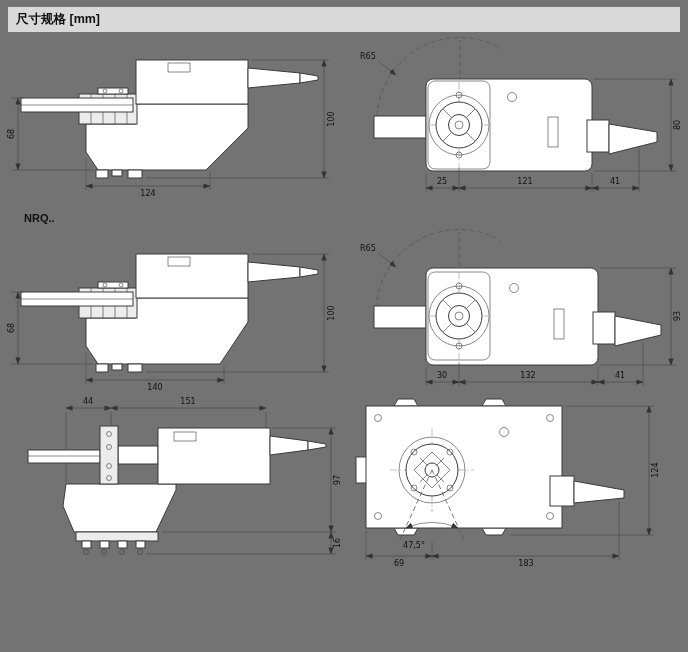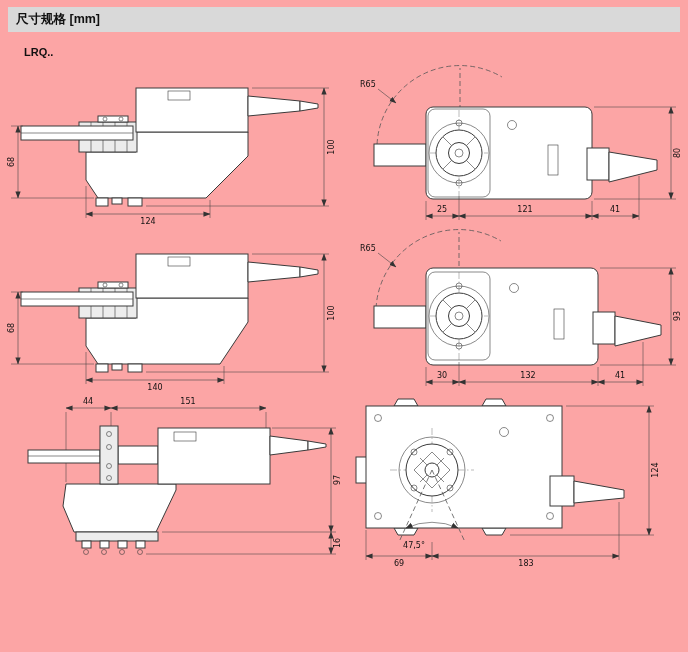--- a/index.html
+++ b/index.html
@@ -1,16 +1,16 @@
 <!DOCTYPE html>
 <html><head>
 <meta charset="utf-8">
 <style>
   html,body{margin:0;padding:0;background:#fff;}
-  .page{width:688px;height:652px;background:#fca5a5;overflow:hidden;font-family:"Liberation Sans",sans-serif;box-sizing:border-box;}
+  .page{width:688px;height:652px;background:#737373;overflow:hidden;font-family:"Liberation Sans",sans-serif;box-sizing:border-box;}
   .titlebar{margin:7px 8px 0 8px;background:#d9d9d9;padding:4px 8px;font-size:12.5px;font-weight:700;color:#111;}
   .section{margin:0;}
   .section-label{margin:14px 0 2px 24px;font-size:11px;font-weight:700;color:#111;}
   .drawings{display:flex;gap:8px;padding-left:6px;}
   svg{display:block;}
   .ol{fill:#fff;stroke:#3a3a3a;stroke-width:1;}
   .olg{fill:#ececec;stroke:#3a3a3a;stroke-width:1;}
   .thin{stroke:#3a3a3a;stroke-width:.6;fill:none;}
   .dim{stroke:#444;stroke-width:.6;fill:none;}
   .ext{stroke:#444;stroke-width:.55;fill:none;}
@@ -30,21 +30,20 @@
   </defs>
 </svg>
 
 <div class="page">
 
   <div class="titlebar">
     <span>尺寸规格 [mm]</span>
   </div>
 
   <div class="section">
-    <div class="section-label">LRQ..</div>
     <div class="drawings">
 
       <svg width="338" height="166" viewBox="0 0 338 166">
         <g>
           <polygon class="ol" points="130,72 242,72 242,96 200,138 92,138 80,120 80,92 130,92"></polygon>
           <rect class="ol" x="90" y="138" width="12" height="8"></rect>
           <rect class="ol" x="106" y="138" width="10" height="6"></rect>
           <rect class="ol" x="122" y="138" width="14" height="8"></rect>
           <rect class="olg" x="73" y="62" width="58" height="30"></rect>
           <line class="thin" x1="85" y1="62" x2="85" y2="92"></line>
@@ -123,20 +122,21 @@
           <line class="dim" x1="240" y1="156" x2="287" y2="156" marker-start="url(#arr)" marker-end="url(#arr)"></line>
           <text class="dtx mid" x="90" y="152">25</text>
           <text class="dtx mid" x="173" y="152">121</text>
           <text class="dtx mid" x="263" y="152">41</text>
         </g>
       </svg>
     </div>
   </div>
 
   <div class="section">
+    <div class="section-label">NRQ..</div>
     <div class="drawings">
 
       <svg width="338" height="166" viewBox="0 0 338 166">
         <g>
           <polygon class="ol" points="130,72 242,72 242,96 214,138 92,138 80,120 80,92 130,92"></polygon>
           <rect class="ol" x="90" y="138" width="12" height="8"></rect>
           <rect class="ol" x="106" y="138" width="10" height="6"></rect>
           <rect class="ol" x="122" y="138" width="14" height="8"></rect>
           <rect class="olg" x="73" y="62" width="58" height="30"></rect>
           <line class="thin" x1="85" y1="62" x2="85" y2="92"></line>

